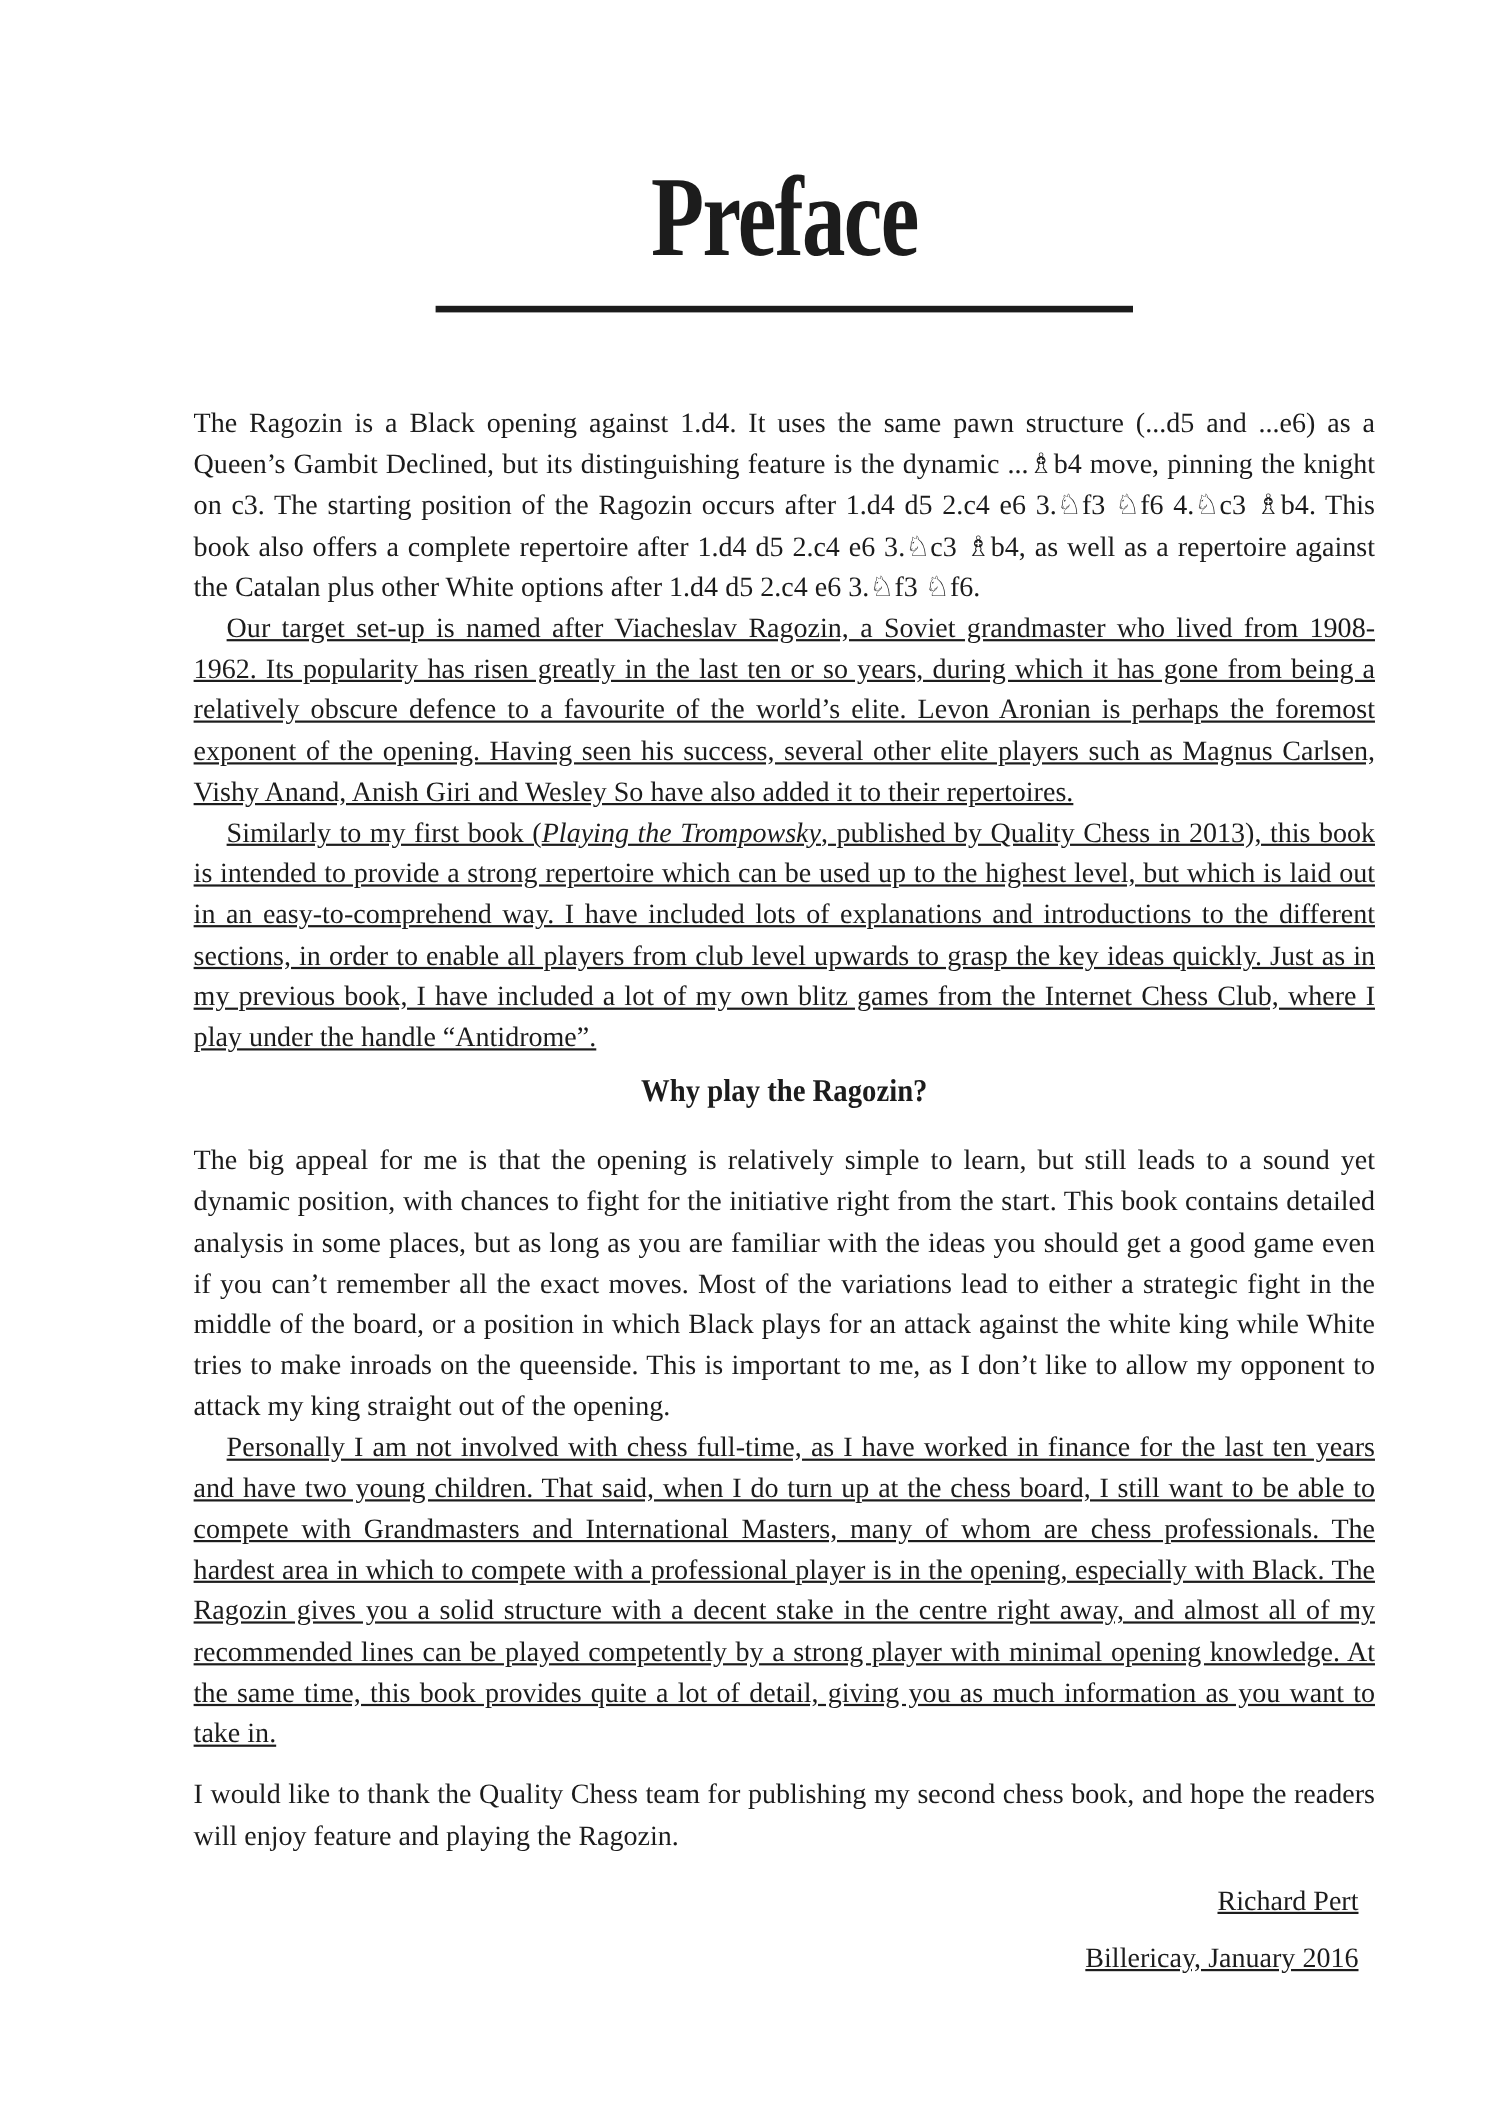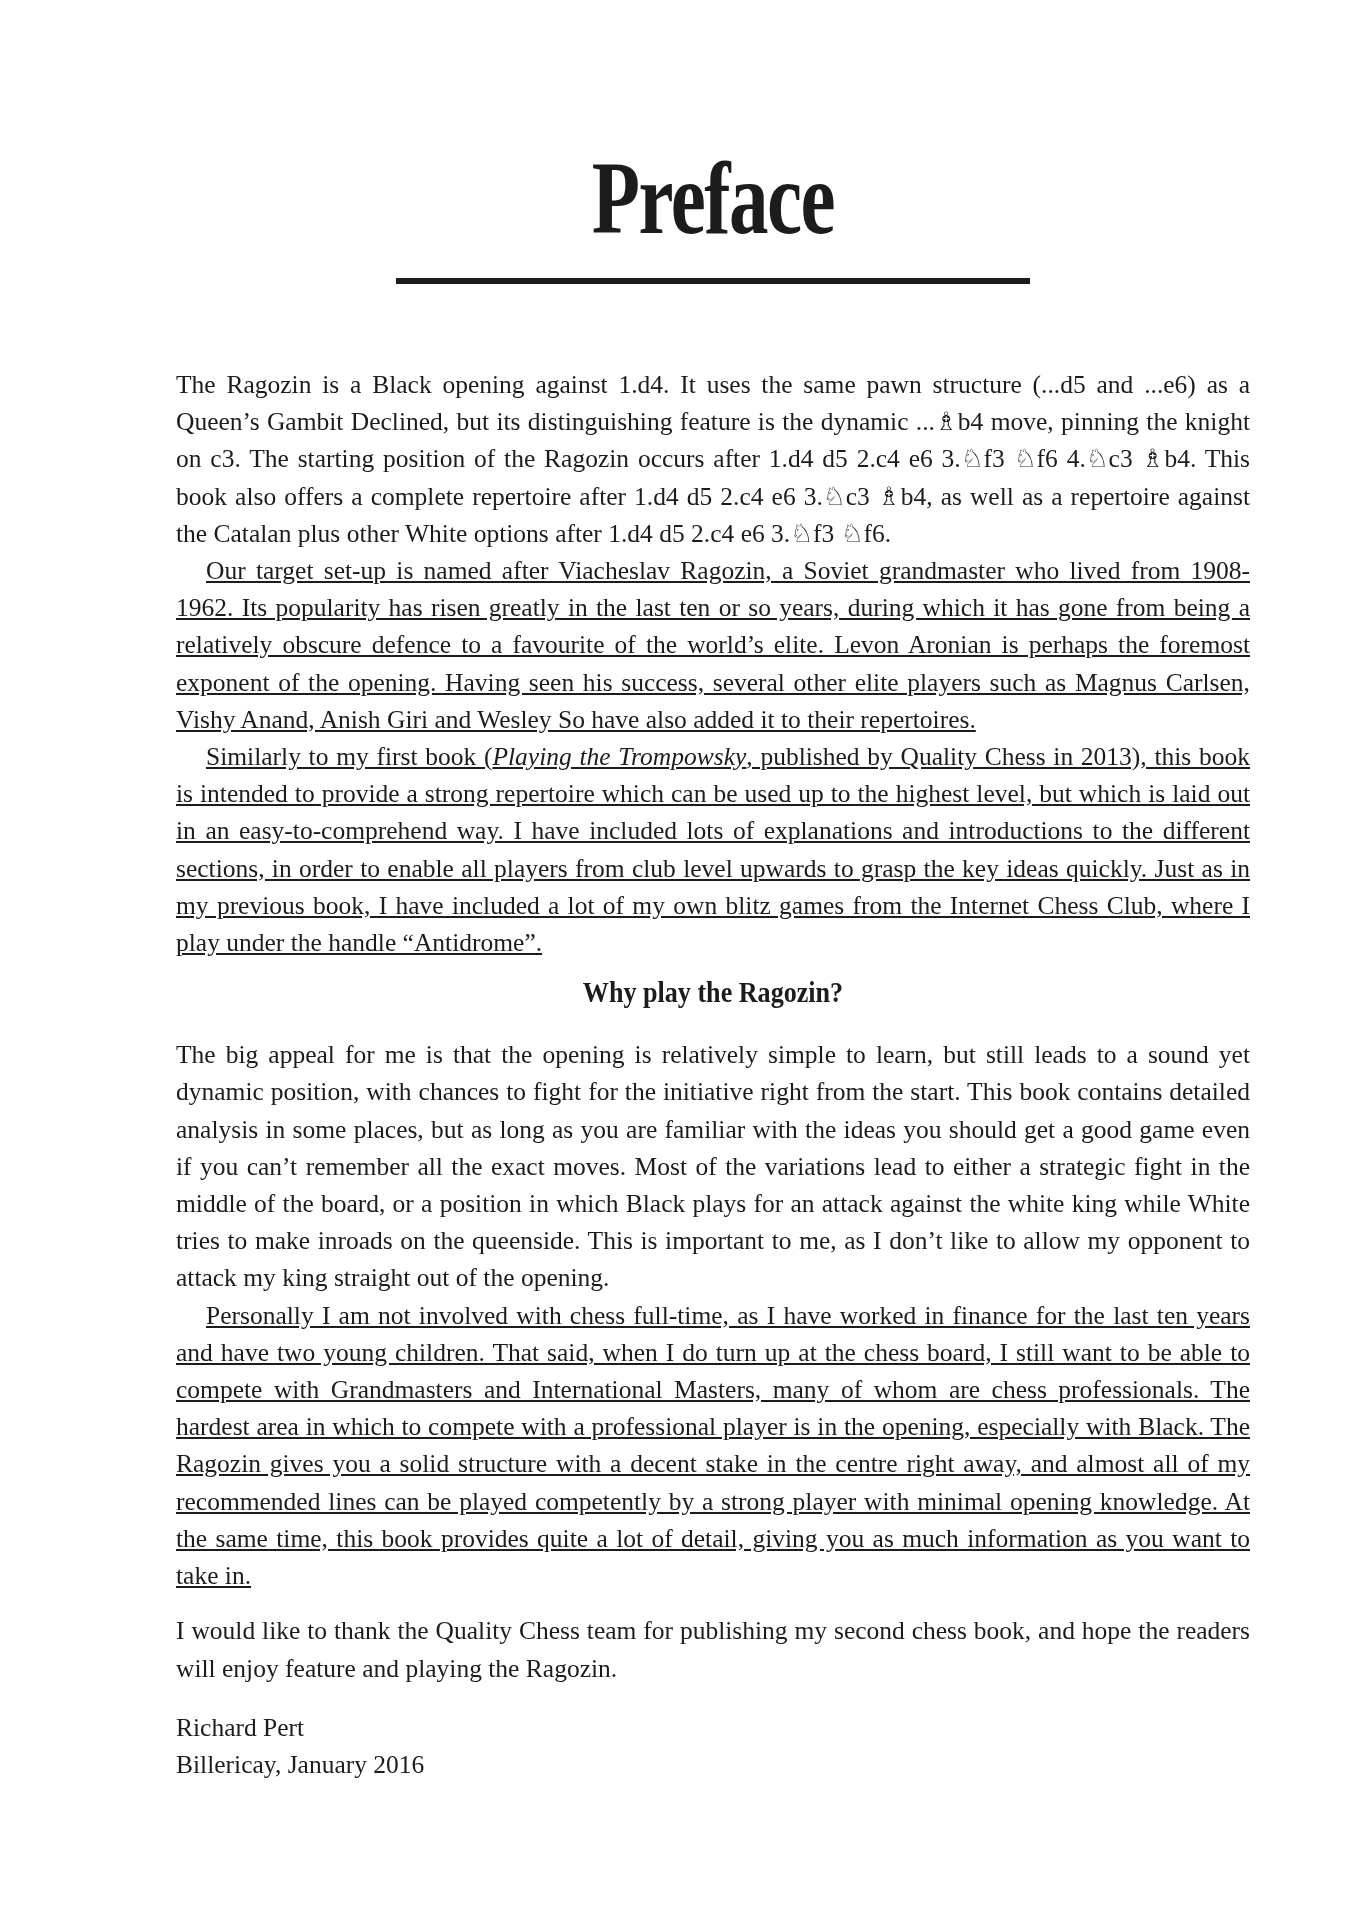--- a/index.html
+++ b/index.html
@@ -62,23 +62,24 @@
     transform: scaleX(0.9);
     transform-origin: 50% 50%;
   }
   .closing {
     margin-top: 18px;
   }
   .signature {
     margin-top: 22px;
   }
   .sig-line {
-    margin: 0;
+    margin: 15px;
     padding: 0;
-    text-align: left;
+    text-align: right;
+    text-decoration: underline;
   }
   em {
     font-style: italic;
   }
 </style>
 </head>
 <body>
 
 <div class="page">
 

